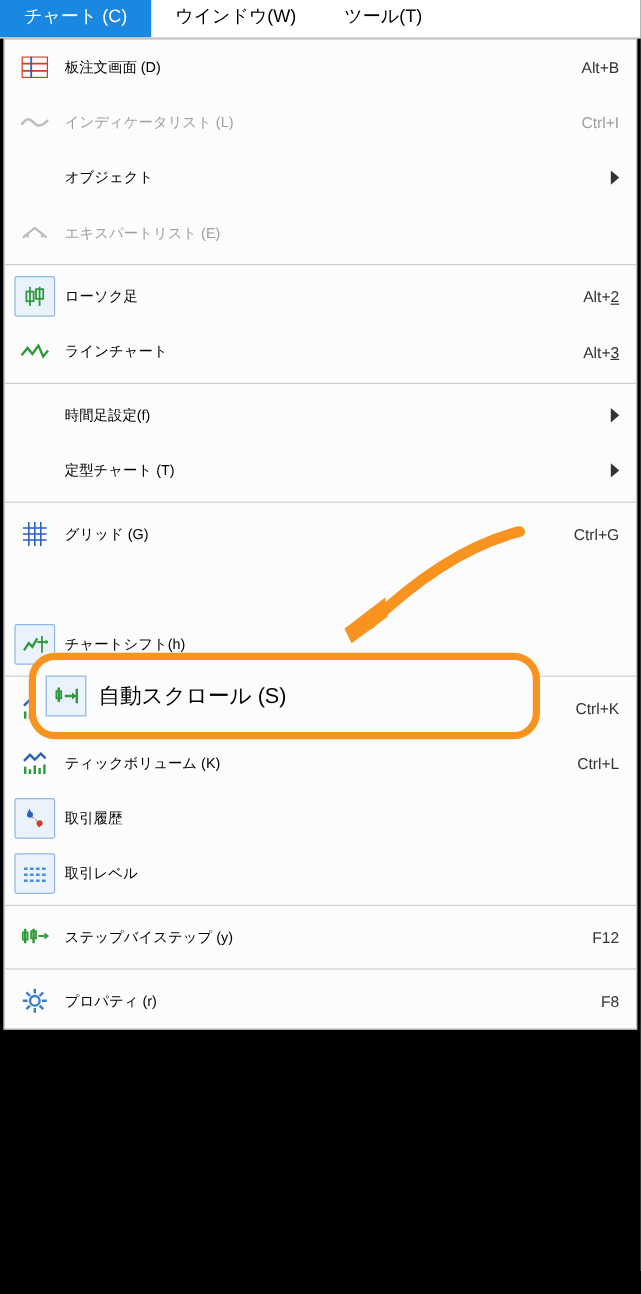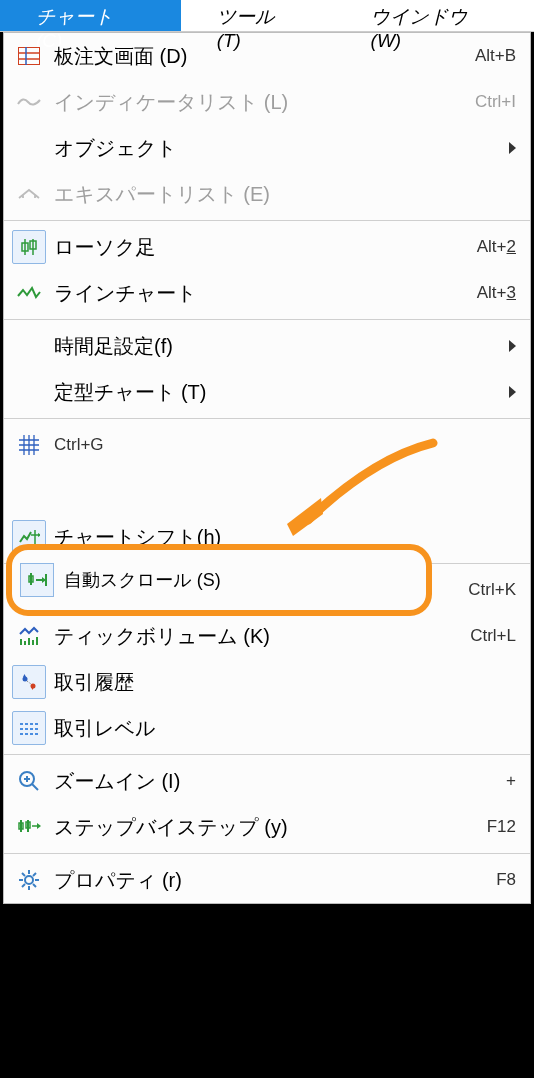--- a/index.html
+++ b/index.html
@@ -12,24 +12,23 @@
     overflow: hidden;
     position: relative;
   }
   .menubar {
     display: flex;
     background: #fff;
     border-bottom: 1px solid #d0d0d0;
     height: 32px;
   }
   .menubar-item {
-    padding: 4px 36px;
+    padding: 4px 20px;
     cursor: default;
-    font-size: 19px;
-    font-style: italic;
+    font-size: 15px;
   }
   .menubar-item.active {
     background: #1a88e0;
     color: #fff;
   }
   .dropdown {
     background: #fcfcfc;
     border: 1px solid #bdbdbd;
     width: 528px;
     margin-left: 3px;
@@ -51,41 +50,41 @@
     align-items: center;
     justify-content: center;
     flex-shrink: 0;
     margin-right: 8px;
   }
   .row .icon.boxed {
     border: 1px solid #8fb7e4;
     background: #eaf2fc;
     border-radius: 2px;
   }
-  .row .label { flex: 1; font-size: 20px; }
-  .row .shortcut { font-size: 17px; color: #333; }
+  .row .label { flex: 1; font-size: 12px; }
+  .row .shortcut { font-size: 13px; color: #333; }
   .row.disabled .shortcut { color: #9e9e9e; margin-left: 44px; }
   .row .sub-arrow {
     width: 0; height: 0;
     border-top: 6px solid transparent;
     border-bottom: 6px solid transparent;
     border-left: 7px solid #333;
     margin-left: 8px;
   }
   .sep {
     border-top: 1px solid #cfcfcf;
     margin: 3px 0;
   }
   .underline-last { }
   .underline-last .u { text-decoration: underline; }
 
   
   .callout {
     position: absolute;
-    left: 6px;
+    left: 24px;
     width: 426px;
     height: 72px;
     border: 6px solid #f7931e;
     border-radius: 22px;
     pointer-events: none;
     z-index: 50;
     top: 544px;
     background: #fcfcfc;
   }
   .callout-inner {
@@ -114,22 +113,22 @@
     pointer-events: none;
     z-index: 60;
   }
 
 </style>
 </head>
 <body>
 
 <div class="menubar">
   <div class="menubar-item active">チャート (C)</div>
+  <div class="menubar-item">ウインドウ(W)</div>
   <div class="menubar-item">ツール(T)</div>
-  <div class="menubar-item">ウインドウ(W)</div>
 </div>
 
 <div class="dropdown">
 
   <div class="row">
     <span class="icon">
       <svg width="22" height="18">
           <rect x="0" y="0" width="22" height="18" fill="none" stroke="#d04020" stroke-width="2"></rect>
           <line x1="0" y1="6" x2="22" y2="6" stroke="#d04020" stroke-width="1.5"></line>
           <line x1="0" y1="12" x2="22" y2="12" stroke="#d04020" stroke-width="1.5"></line>
@@ -205,20 +204,21 @@
   </div>
 
   <div class="sep"></div>
 
   <div class="row">
     <span class="icon">
       <svg width="20" height="20">
           <path d="M0 5 H20 M0 10 H20 M0 15 H20 M5 0 V20 M10 0 V20 M15 0 V20" stroke="#2d5fbf" stroke-width="1.3"></path>
         </svg>
     </span>
+    <span class="label">グリッド (G)</span>
     <span class="shortcut">Ctrl+G</span>
   </div>
 
   <div class="row" style="visibility:hidden; height:46px;">
     <span class="icon"></span>
     <span class="label"></span>
   </div>
 
   <div class="row">
     <span class="icon boxed">
@@ -283,32 +283,20 @@
           <line x1="2" y1="5" x2="20" y2="5" stroke="#4a8de0" stroke-width="2" stroke-dasharray="3,2"></line>
           <line x1="2" y1="10" x2="20" y2="10" stroke="#4a8de0" stroke-width="2" stroke-dasharray="3,2"></line>
           <line x1="2" y1="15" x2="20" y2="15" stroke="#4a8de0" stroke-width="2" stroke-dasharray="3,2"></line>
         </svg>
     </span>
     <span class="label">取引レベル</span>
   </div>
 
   <div class="sep"></div>
 
-  <div class="row">
-    <span class="icon">
-      <svg width="22" height="22">
-          <circle cx="9" cy="9" r="7" stroke="#3a7fc4" stroke-width="2" fill="none"></circle>
-          <line x1="14" y1="14" x2="20" y2="20" stroke="#3a7fc4" stroke-width="2"></line>
-          <line x1="6" y1="9" x2="12" y2="9" stroke="#3a7fc4" stroke-width="2"></line>
-          <line x1="9" y1="6" x2="9" y2="12" stroke="#3a7fc4" stroke-width="2"></line>
-        </svg>
-    </span>
-    <span class="label">ズームイン (I)</span>
-    <span class="shortcut">+</span>
-  </div>
 
 
   <div class="row">
     <span class="icon">
       <svg width="24" height="20">
           <line x1="4" y1="3" x2="4" y2="15" stroke="#2e9a3a" stroke-width="2"></line>
           <rect x="2" y="6" width="4" height="6" fill="none" stroke="#2e9a3a" stroke-width="1.5"></rect>
           <line x1="11" y1="3" x2="11" y2="15" stroke="#2e9a3a" stroke-width="2"></line>
           <rect x="9" y="5" width="4" height="6" fill="none" stroke="#2e9a3a" stroke-width="1.5"></rect>
           <line x1="15" y1="9" x2="20" y2="9" stroke="#2e9a3a" stroke-width="1.5"></line>

